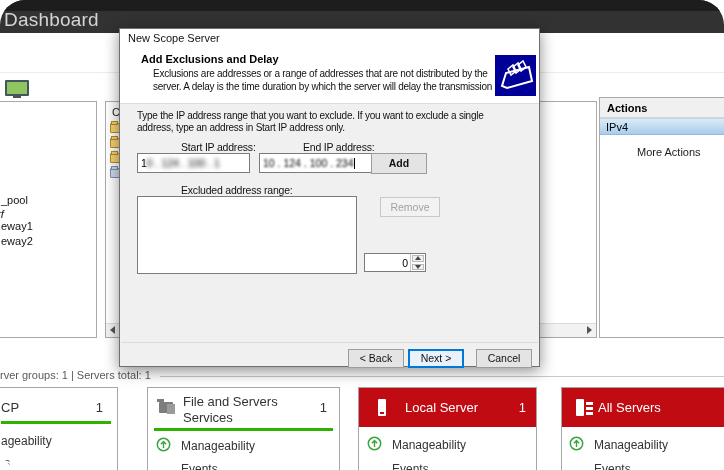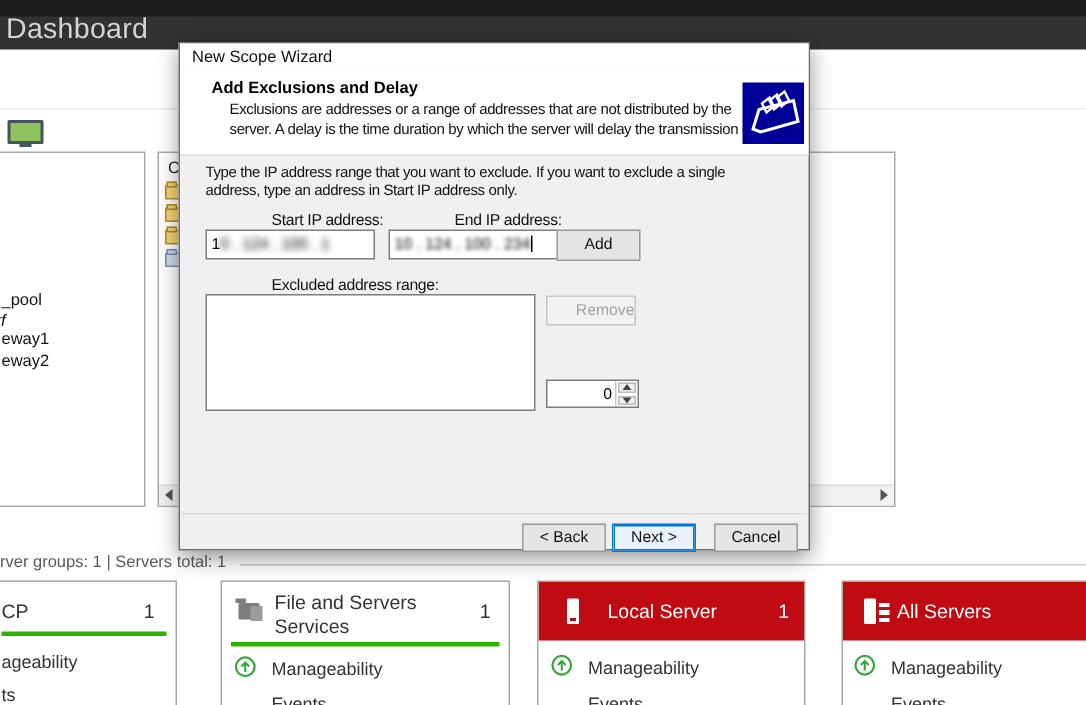--- a/index.html
+++ b/index.html
@@ -1,17 +1,17 @@
 <!DOCTYPE html>
 <html><head>
 <meta charset="utf-8">
 <style>
   html,body{margin:0;padding:0;}
   .screen{position:relative;width:724px;height:470px;overflow:hidden;background:#fff;
-          font-family:"Liberation Sans",sans-serif;color:#000;}
+          font-family:"Liberation Sans",sans-serif;color:#000;border-radius:25px;}
   .abs{position:absolute;}
   .nowrap{white-space:nowrap;}
 
   
   .top-band{left:0;top:0;width:724px;height:33px;background:#323232;}
   .top-band:before{content:"";position:absolute;left:0;top:0;width:724px;height:11px;background:#1d1d1d;}
   .dash-title{left:4px;top:9px;font-size:19px;font-weight:300;color:#d4d4d4;letter-spacing:.2px;}
 
   .hline{height:1px;background:#ececec;}
 
@@ -111,20 +111,25 @@
     <div class="abs mini-folder" style="left:4px;top:21px;"></div>
     <div class="abs mini-folder" style="left:4px;top:36px;"></div>
     <div class="abs mini-folder" style="left:4px;top:51px;"></div>
     <div class="abs mini-folder blue" style="left:4px;top:66px;"></div>
     <div class="abs scrolltrack" style="left:0;bottom:0;width:490px;height:13px;">
       <div class="abs chev-l" style="left:4px;top:2px;"></div>
       <div class="abs chev-r" style="right:4px;top:2px;"></div>
     </div>
   </div>
 
+  <div class="abs pane" style="left:599px;top:97px;width:126px;height:241px;">
+    <div class="abs actions-header" style="left:0;top:0;width:100%;height:20px;">Actions</div>
+    <div class="abs actions-sel" style="left:0;top:20px;width:100%;height:17px;">IPv4</div>
+    <div class="abs actions-more nowrap" style="left:37px;top:48px;">More Actions</div>
+  </div>
 
   <div class="abs hline" style="left:160px;top:376px;width:564px;background:#c9c9c9;"></div>
   <div class="abs status-text nowrap" style="left:0;top:369px;">rver groups: 1   |   Servers total: 1</div>
 
   <div class="abs tile" style="left:-40px;top:387px;width:158px;height:110px;">
     <div class="abs tile-name nowrap" style="left:40px;top:12px;">CP</div>
     <div class="abs tile-count" style="right:14px;top:12px;">1</div>
     <div class="abs greenline" style="left:40px;right:6px;top:33px;"></div>
     <div class="abs tile-row-label nowrap" style="left:40px;top:46px;">ageability</div>
     <div class="abs tile-row-label nowrap" style="left:40px;top:68px;">ts</div>
@@ -164,21 +169,21 @@
     <svg class="abs" style="left:7px;top:48px;" width="15" height="15" viewBox="0 0 15 15">
       <circle cx="7.5" cy="7.5" r="6.2" fill="#fff" stroke="#3aa53a" stroke-width="1.5"></circle>
       <path d="M7.5 11V5 M4.9 7.3 L7.5 4.6 L10.1 7.3" stroke="#3aa53a" stroke-width="1.4" fill="none"></path>
     </svg>
     <div class="abs tile-row-label nowrap" style="left:32px;top:50px;">Manageability</div>
     <div class="abs tile-row-label nowrap" style="left:32px;top:74px;">Events</div>
   </div>
 
   <div class="abs dialog">
     <div class="abs dlg-titlebar"></div>
-    <div class="abs dlg-title nowrap">New Scope Wizard</div>
+    <div class="abs dlg-title nowrap">New Scope Server</div>
 
     <div class="abs dlg-header">
       <div class="abs dlg-page-title nowrap">Add Exclusions and Delay</div>
       <div class="abs dlg-desc">
         <div class="nowrap">Exclusions are addresses or a range of addresses that are not distributed by the</div>
         <div class="nowrap">server. A delay is the time duration by which the server will delay the transmission of a</div>
       </div>
       <div class="abs hdr-icon">
         <svg width="41" height="41" viewBox="0 0 41 41">
           <path d="M13 14 l5 -4 l3 6 l-5 4z" fill="none" stroke="#fff" stroke-width="1.6"></path>
@@ -196,25 +201,25 @@
 
     <div class="abs flabel nowrap" style="left:17px;top:112px;">Start IP address:</div>
     <div class="abs flabel nowrap" style="left:139px;top:112px;">End IP address:</div>
 
     <div class="abs tbox" style="left:17px;top:124px;width:113px;height:20px;">
       <span>1</span><span class="blur-strong">0 . 124 . 100 . 1</span>
     </div>
     <div class="abs tbox" style="left:139px;top:124px;width:114px;height:20px;">
       <span class="blur-soft">10 . 124 . 100 . 234</span><span class="caret"></span>
     </div>
-    <div class="abs btn" style="left:251px;top:124px;width:56px;height:21px;line-height:19px;">Add</div>
+    <div class="abs btn" style="left:251px;top:124px;width:56px;height:21px;line-height:19px;font-weight:bold;">Add</div>
 
     <div class="abs flabel nowrap" style="left:17px;top:155px;">Excluded address range:</div>
     <div class="abs listbox" style="left:17px;top:167px;width:220px;height:78px;"></div>
-    <div class="abs btn disabled" style="left:244px;top:168px;width:60px;height:20px;line-height:18px;text-align:right;">Remove</div>
+    <div class="abs btn disabled" style="left:260px;top:168px;width:60px;height:20px;line-height:18px;">Remove</div>
 
     <div class="abs spin" style="left:244px;top:224px;width:62px;height:19px;">
       <div class="spin-val">0</div>
       <div class="spin-btns">
         <div class="spin-b">
             <div class="tri-up"></div>
           </div>
         <div class="spin-b">
             <div class="tri-dn"></div>
           </div>

